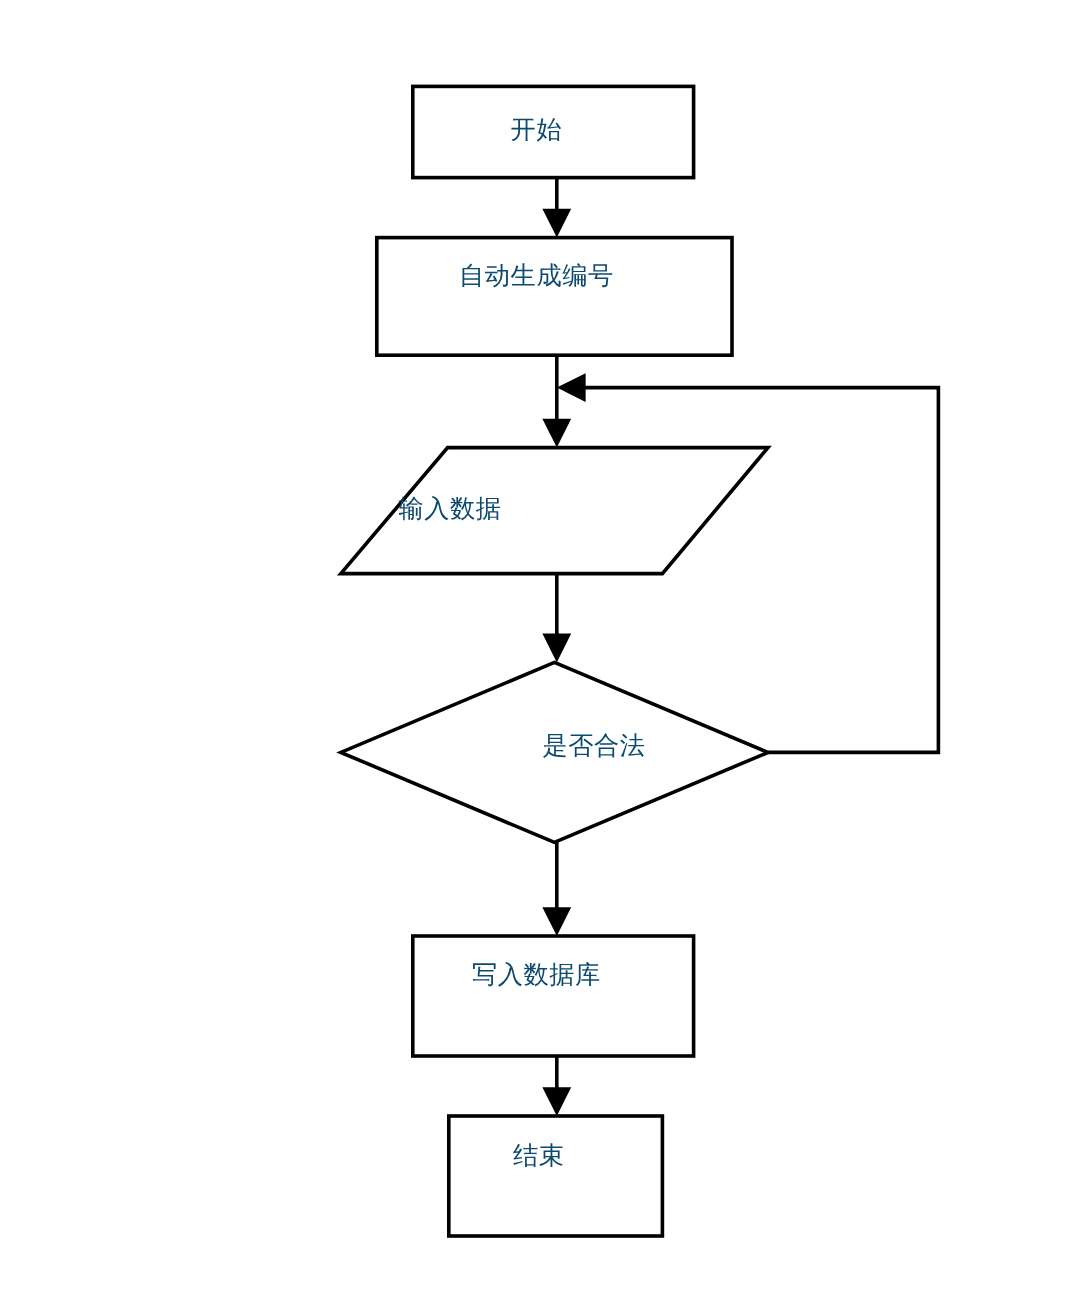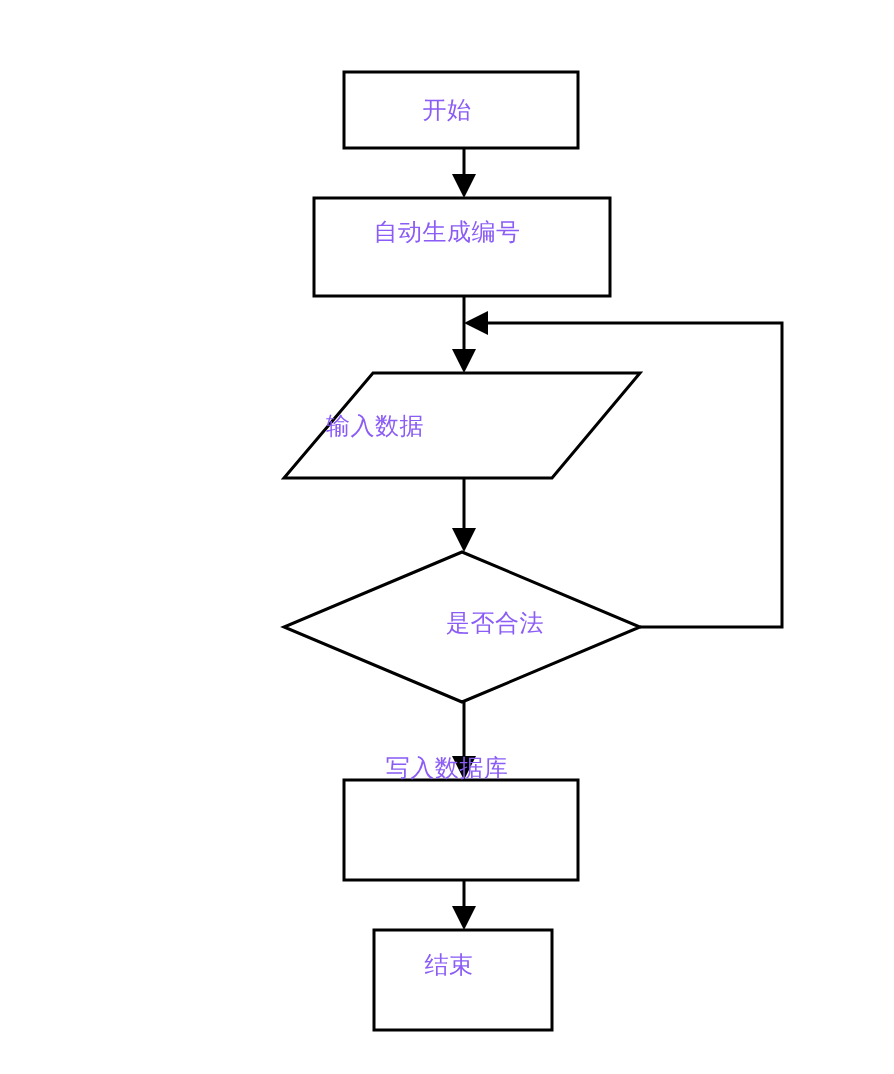--- a/index.html
+++ b/index.html
@@ -38,23 +38,23 @@
     stroke-width: 3;
     fill: none;
     stroke-linecap: butt;
   }
   .arrow-head {
     fill: #000000;
     stroke: none;
   }
   .node-label {
     position: absolute;
-    color: #8b5cf6;
+    color: #0c4a6e;
     font-family: "DejaVu Serif", "Liberation Serif", serif;
-    font-size: 24px;
+    font-size: 21px;
     line-height: 1;
     white-space: nowrap;
     letter-spacing: 0.5px;
     text-align: center;
     user-select: none;
   }
 </style>
 </head>
 <body>
 
@@ -106,17 +106,17 @@
   </svg>
 
   <div class="node-label" style="left:0;top:98px;width:894px;">开始</div>
 
   <div class="node-label" style="left:0;top:220px;width:894px;">自动生成编号</div>
 
   <div class="node-label" style="left:0;top:414px;width:750px;">输入数据</div>
 
   <div class="node-label" style="left:0;top:611px;width:894px;padding-left:48px;">是否合法</div>
 
-  <div class="node-label" style="left:0;top:756px;width:894px;">写入数据库</div>
+  <div class="node-label" style="left:0;top:802px;width:894px;">写入数据库</div>
 
   <div class="node-label" style="left:2px;top:953px;width:894px;">结束</div>
 
 </div>
 
 </body></html>

